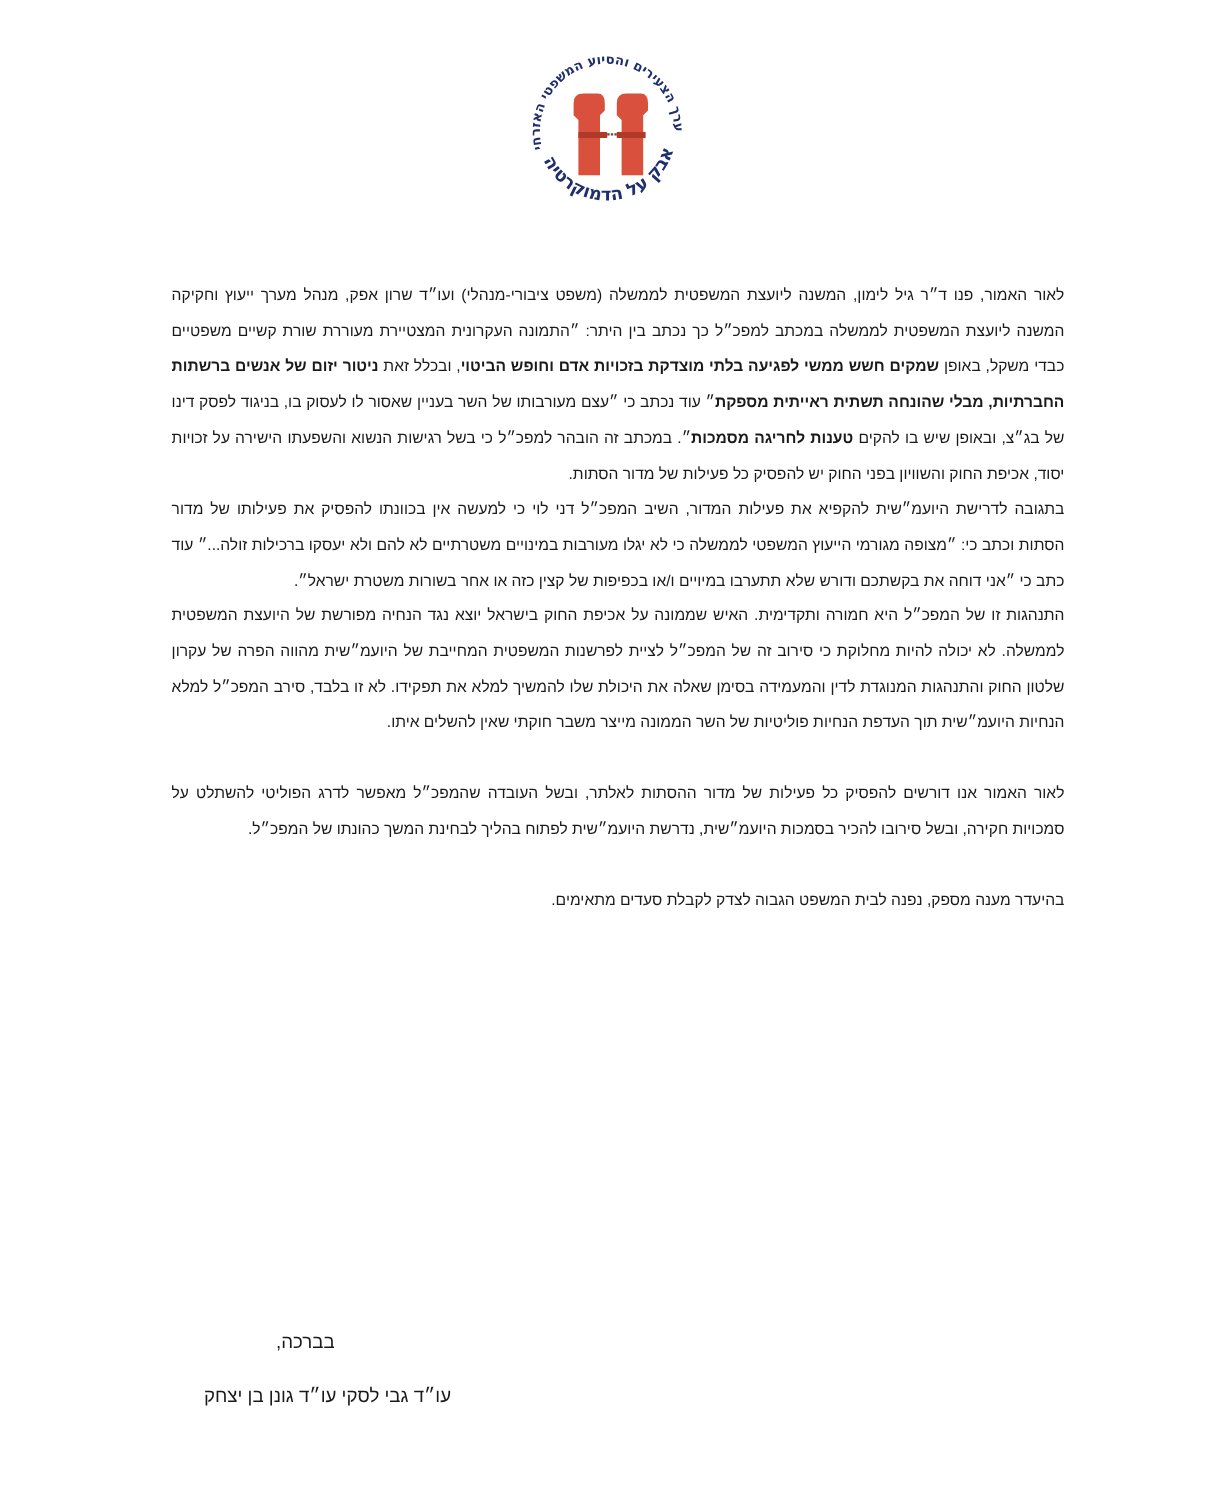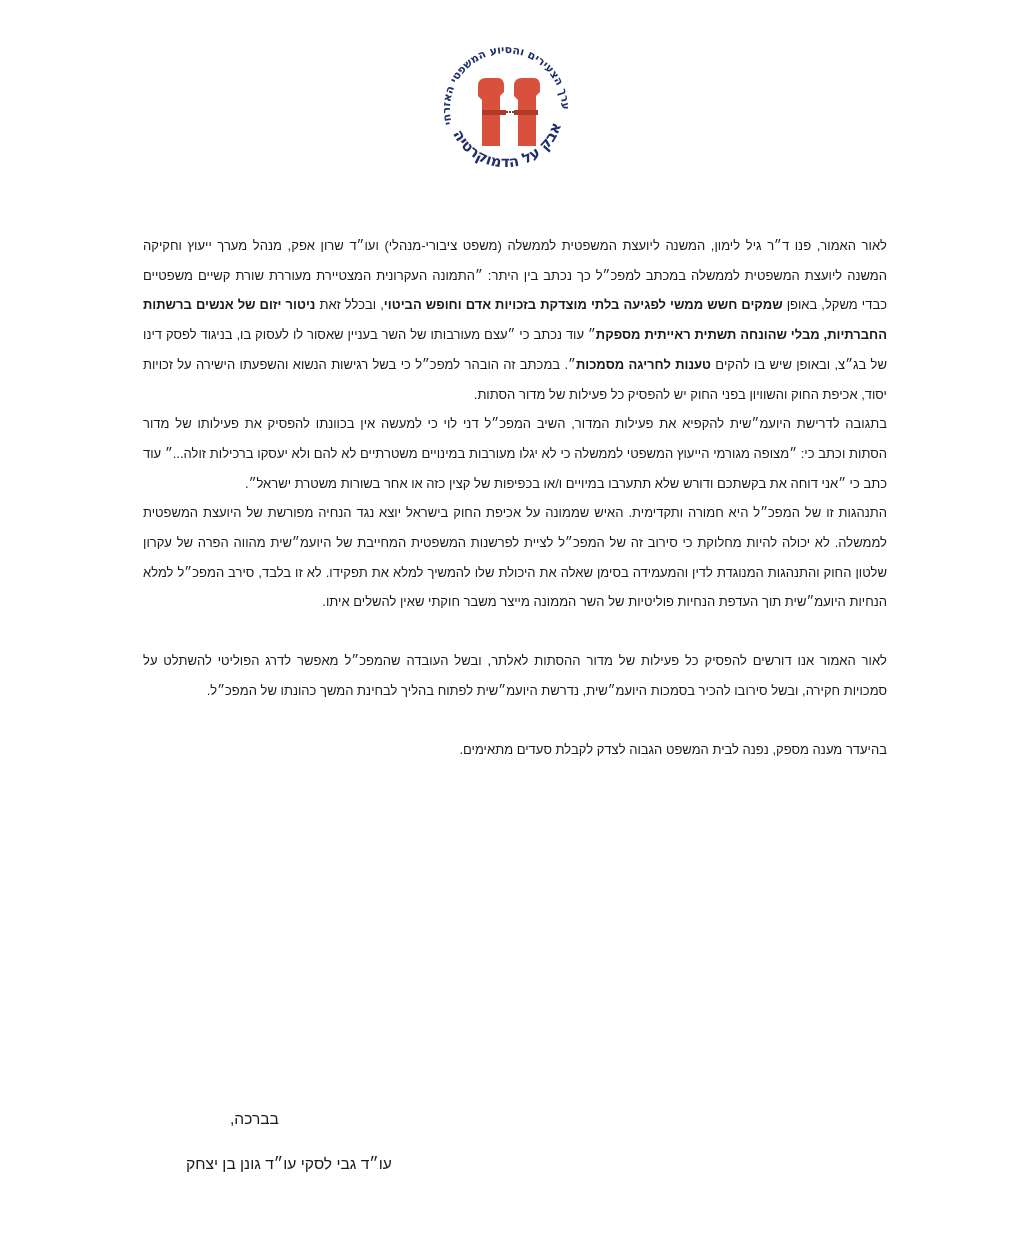--- a/index.html
+++ b/index.html
@@ -5,21 +5,21 @@
     html, body { margin:0; padding:0; background:#ffffff; }
     body { width:1010px; height:1252px; position:relative; overflow:hidden;
       font-family:"Liberation Sans", "DejaVu Sans", sans-serif; color:#1a1a1a; }
     .logo { position:absolute; left:430px; top:38px; width:152px; height:152px; }
     .letter { position:absolute; left:143px; top:231px; width:744px; direction:rtl; text-align:justify;
       font-size:13px; line-height:29.7px; }
     .letter p { margin:0; }
     .para-gap { height:29px; }
     b { font-weight:bold; }
     .closing { position:absolute; top:1080px; left:230px; font-size:15.6px; direction:rtl;margin-top:30px; }
-    .signers { position:absolute; top:1155px; left:186px; font-size:15.6px; direction:rtl; }
+    .signers { position:absolute; top:1155px; left:170px; font-size:15.6px; direction:rtl; }
   </style>
 </head>
 <body>
 
 <div class="logo">
   <svg width="152" height="152" viewBox="0 0 152 152">
     <defs>
       <path id="arcTop" d="M 22 86 A 56 56 0 1 1 132 70"></path>
       <path id="arcBot" d="M 20 88 A 58 58 0 0 0 132 84"></path>
     </defs>

